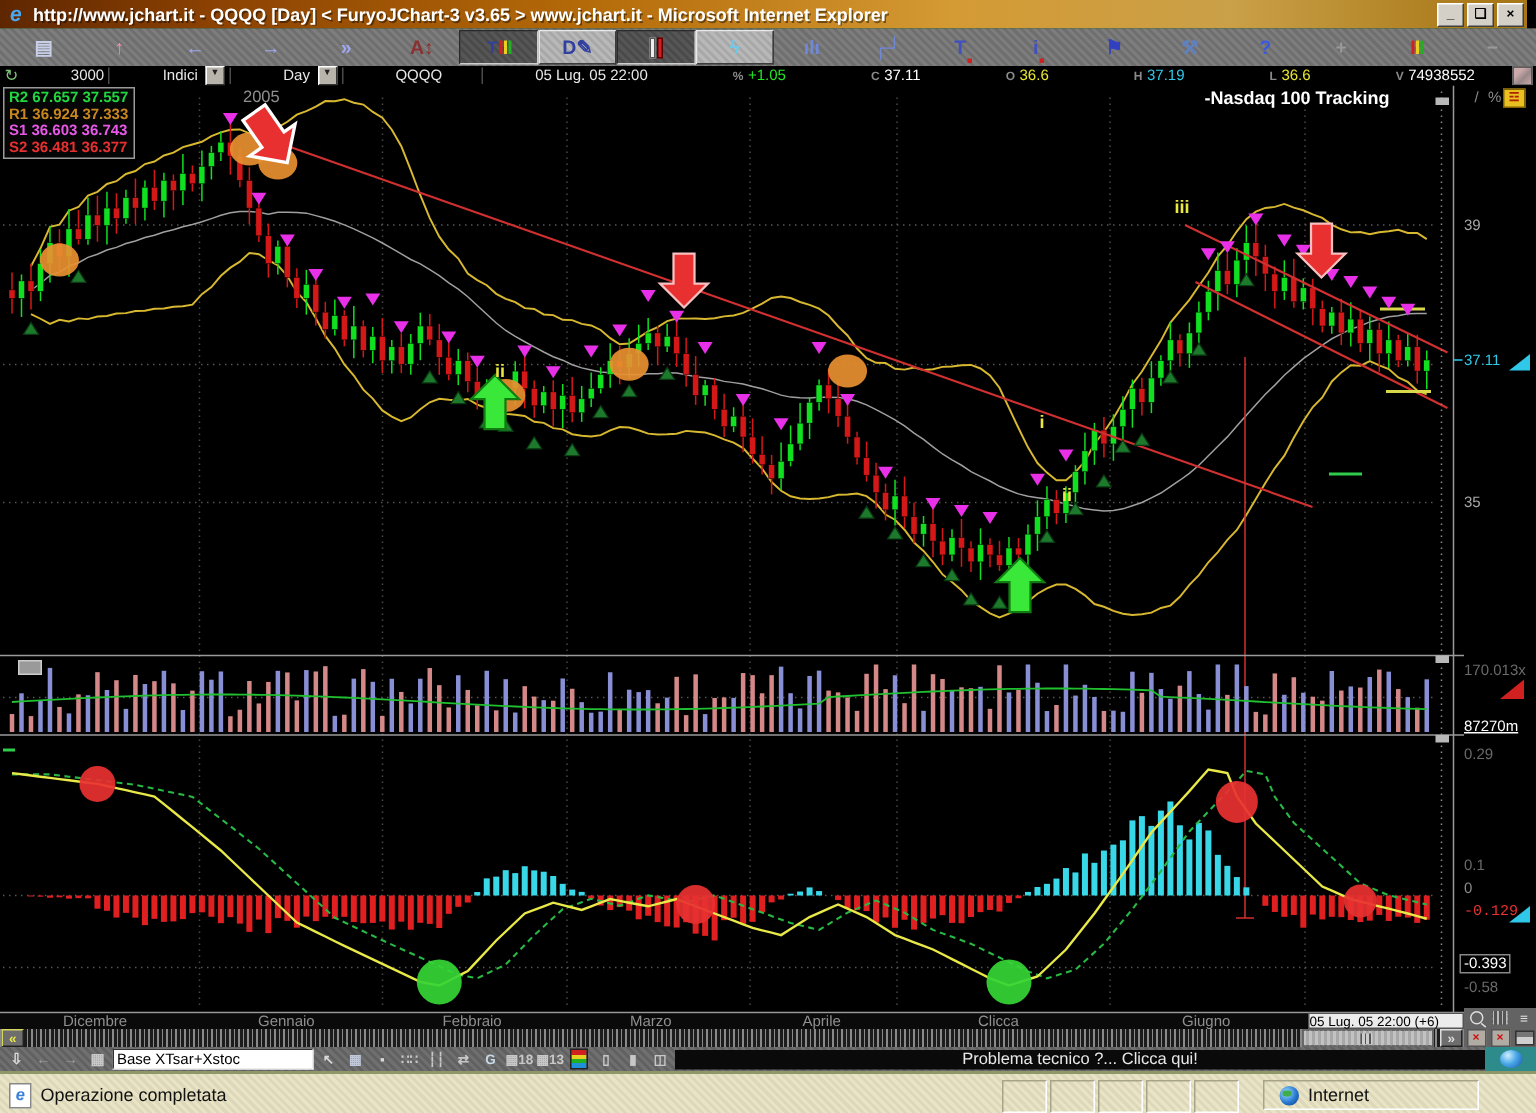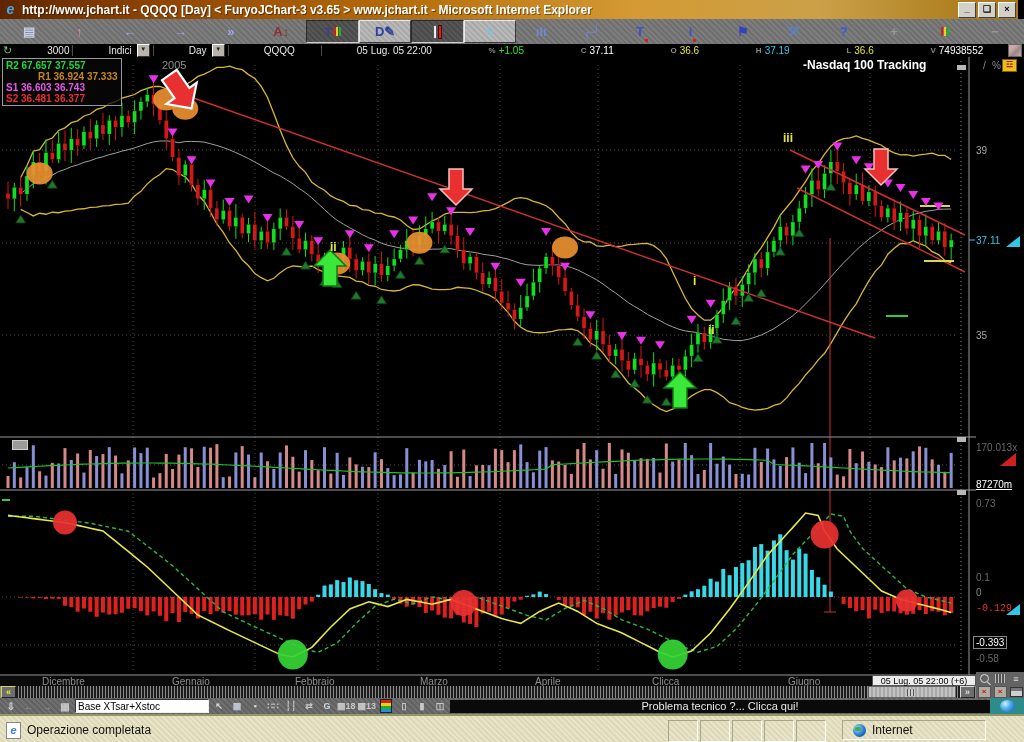--- a/index.html
+++ b/index.html
@@ -48,21 +48,21 @@
   #yearlbl{left:162px;top:2px;color:#8f8f8f;font-size:11px;}
   #charttitle{left:803px;top:1px;color:#fff;font-weight:bold;font-size:12px;}
   .toolmini{color:#8a8a8a;font-size:10px;}
   #tool-slash{left:983px;top:3px;}
   #tool-pct{left:992px;top:3px;}
   #alert-ic{left:1002px;top:2px;width:13px;height:11px;background:#e8c020;border:1px solid #806000;
     font-size:8px;line-height:10px;text-align:center;color:#b02000;font-weight:bold;}
   .axlbl{left:976px;font-size:10px;}
   .monthlbl{top:619px;color:#8f8f8f;font-size:10px;}
   #datebox{left:872px;top:618px;width:104px;height:11px;background:#ececec;color:#000;
-    font-size:9px;text-align:center;line-height:11px;border:1px solid #555;box-sizing:border-box;}
+    font-size:9px;text-align:left;line-height:11px;border:1px solid #555;box-sizing:border-box;}
   #volcollapse{left:12px;top:383px;width:14px;height:8px;background:#9a9a9a;border:1px solid #ccc;}
   
   #hscroll{position:absolute;left:0;top:686px;width:1024px;height:12px;
     background:repeating-linear-gradient(90deg,#8a8a8a 0 1px,#1c1c1c 1px 3px);}
   .scrbtn{position:absolute;top:0;width:15px;height:12px;background:#6e6e6e;color:#e8e840;
     font-size:9px;line-height:11px;text-align:center;font-weight:bold;
     border:1px solid;border-color:#d8d860 #222 #222 #d8d860;box-sizing:border-box;}
   #scrleft{left:1px;}
   #scrright{left:960px;color:#ddd;border-color:#ddd #222 #222 #ddd;}
   #scrthumb{position:absolute;left:868px;top:0;width:88px;height:12px;
@@ -937,38 +937,38 @@
         <rect x="957" y="8" width="9" height="5" fill="#b8b8b8"></rect>
         <rect x="957" y="380" width="9" height="5" fill="#b8b8b8"></rect>
         <rect x="957" y="433" width="9" height="5" fill="#b8b8b8"></rect>
         <polygon points="1006,190 1020,190 1020,179" fill="#30c8e8"></polygon>
         <polygon points="1000,409 1016,409 1016,396" fill="#d02020"></polygon>
         <polygon points="1006,558 1020,558 1020,547" fill="#30c8e8"></polygon>
         <line x1="969" y1="183" x2="975" y2="183" stroke="#30c8e8" stroke-width="1"></line>
       </svg>
     <div class="ov" id="pivotbox">
         <div style="color: rgb(32, 216, 64);">R2 67.657  37.557</div>
-        <div style="color: rgb(200, 134, 30); margin-left: 32px;">R1 36.924  37.333</div>
+        <div style="color: rgb(200, 134, 30);">R1 36.924  37.333</div>
         <div style="color: rgb(232, 88, 232);">S1 36.603  36.743</div>
         <div style="color: rgb(232, 48, 48);">S2 36.481  36.377</div>
       </div>
     <div class="ov" id="yearlbl">2005</div>
     <div class="ov" id="charttitle">-Nasdaq 100 Tracking</div>
     <div class="ov toolmini" id="tool-slash">/</div>
     <div class="ov toolmini" id="tool-pct">%</div>
     <div class="ov" id="alert-ic">☲</div>
     <div class="ov" id="volcollapse"></div>
     <div class="ov" id="datebox">05 Lug. 05 22:00 (+6)</div>
     <div id="axislabels">
         <div class="ov axlbl" style="color: rgb(168, 168, 168); top: 88px;">39</div>
         <div class="ov axlbl" style="color: rgb(48, 200, 232); top: 178px;">37.11</div>
         <div class="ov axlbl" style="color: rgb(168, 168, 168); top: 273px;">35</div>
         <div class="ov axlbl" style="color: rgb(106, 106, 106); top: 385px;">170.013x</div>
         <div class="ov axlbl" style="color: rgb(255, 255, 255); top: 422px; text-decoration: underline;">87270m</div>
-        <div class="ov axlbl" style="color: rgb(106, 106, 106); top: 441px;">0.73</div>
+        <div class="ov axlbl" style="color: rgb(106, 106, 106); top: 441px;">0.29</div>
         <div class="ov axlbl" style="color: rgb(106, 106, 106); top: 515px;">0.1</div>
         <div class="ov axlbl" style="color: rgb(138, 138, 138); top: 530px;">0</div>
         <div class="ov axlbl" style="color: rgb(232, 48, 48); top: 546px; font-family: Liberation Mono, monospace;">-0.129</div>
         <div class="ov axlbl" style="color: rgb(255, 255, 255); top: 579px; border: 1px solid rgb(136, 136, 136); background: rgb(0, 0, 0); padding: 0px 2px; left: 973px;">-0.393</div>
         <div class="ov axlbl" style="color: rgb(106, 106, 106); top: 596px;">-0.58</div>
       </div>
     <div id="monthlabels">
         <div class="ov monthlbl" style="left: 42px;">Dicembre</div>
         <div class="ov monthlbl" style="left: 172px;">Gennaio</div>
         <div class="ov monthlbl" style="left: 295px;">Febbraio</div>

